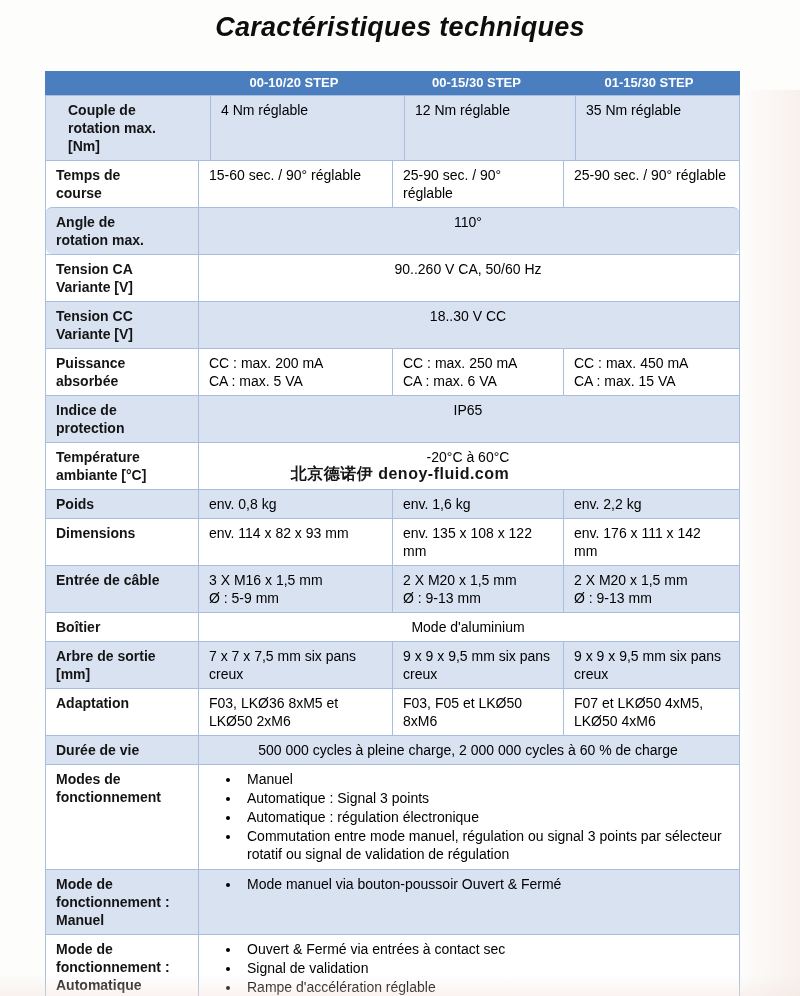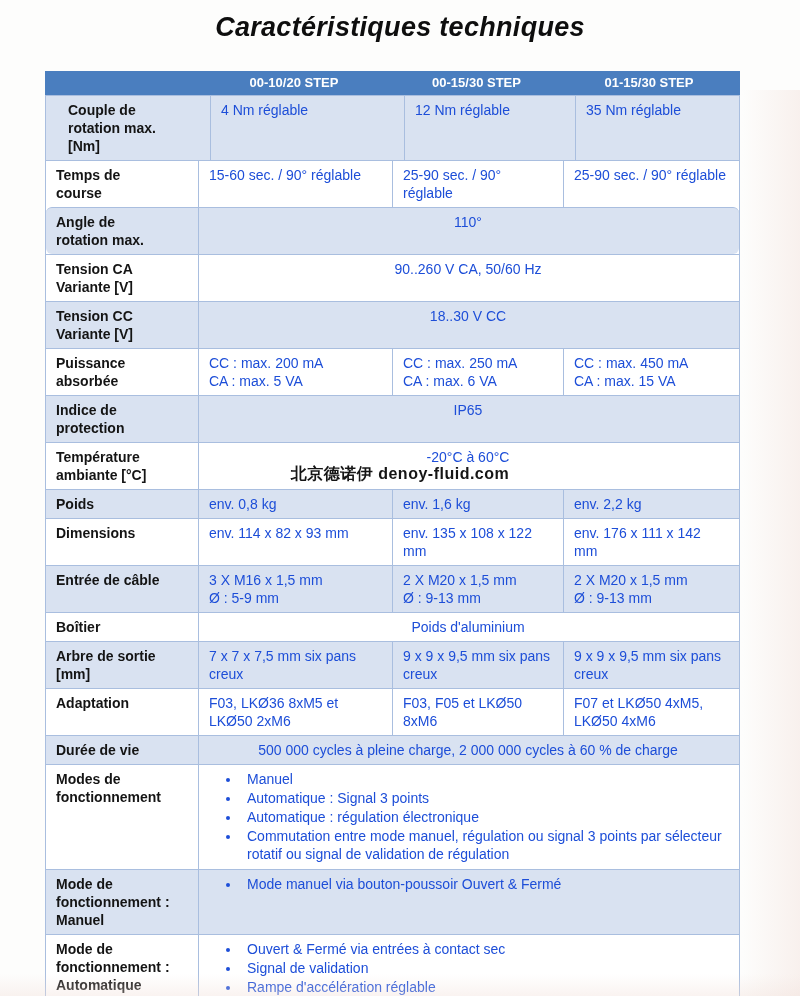--- a/index.html
+++ b/index.html
@@ -54,21 +54,21 @@
     grid-template-columns: 152px 194px 171px 174px;
     border-top: 1px solid #a9bedf;
     box-sizing: border-box;
   }
   .row:first-of-type { border-top: none; }
   .band { background: #d9e2f1; }
   .cell {
     padding: 5px 10px 5px 10px;
     font-size: 14px;
     line-height: 18px;
-    color: #1d4ed8;
+    color: #000000;
     border-left: 1px solid #a9bedf;
     box-sizing: border-box;
     word-wrap: break-word;
   }
   .label-cell {
     border-left: none;
     font-weight: bold;
     color: #141414;
     padding-right: 28px;
   }
@@ -216,21 +216,21 @@
         <div>Ø : 9-13 mm</div>
       </div>
       <div class="cell">
         <div>2 X M20 x 1,5 mm</div>
         <div>Ø : 9-13 mm</div>
       </div>
     </div>
 
     <div class="row" style="min-height:27px;">
       <div class="cell label-cell">Boîtier</div>
-      <div class="cell span-cell">Poids d'aluminium</div>
+      <div class="cell span-cell">Mode d'aluminium</div>
     </div>
 
     <div class="row band" style="min-height:44px;">
       <div class="cell label-cell">Arbre de sortie [mm]</div>
       <div class="cell">7 x 7 x 7,5 mm six pans creux</div>
       <div class="cell">9 x 9 x 9,5 mm six pans creux</div>
       <div class="cell">9 x 9 x 9,5 mm six pans creux</div>
     </div>
 
     <div class="row" style="min-height:44px;">

